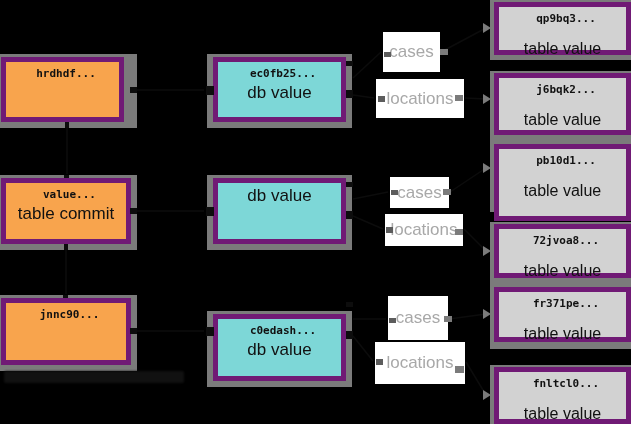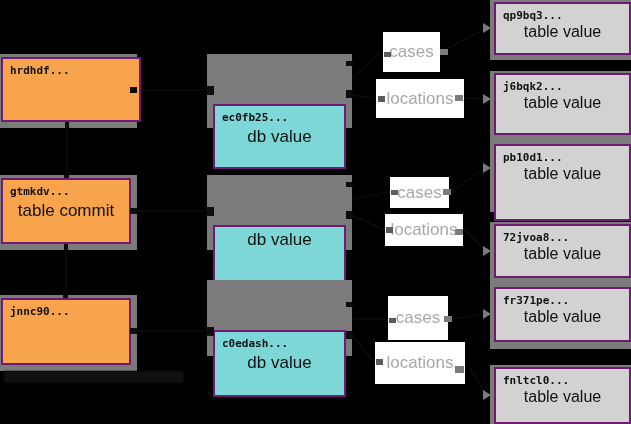--- a/index.html
+++ b/index.html
@@ -9,36 +9,36 @@
   html,body{margin:0;padding:0;background:#000;}
   #canvas{
     position:relative; width:631px; height:424px; overflow:hidden;
     background:var(--bg);
     font-family:"Liberation Sans", sans-serif;
   }
   
   .shadow{position:absolute; background:var(--shadow);}
   .box{
     position:absolute; left:6px; top:3px;
-    border:2px solid #701a75; box-sizing:border-box;
-    display:flex; flex-direction:column;
+    border:5px solid #701a75; box-sizing:border-box;
+    display:flex; flex-direction:column;align-items:center;
   }
   .shadow.tablewrap .box{left:4px; top:2px;}
   .hash{
     font-family:"DejaVu Sans Mono", monospace;
     font-weight:bold; font-size:11px; color:#111;
     padding:5px 0 0 7px; letter-spacing:0px; white-space:nowrap;
   }
   .biglabel{
     font-size:17px; color:#111; text-align:center; margin-top:3px; white-space:nowrap;
   }
   .commitfill{background:var(--commit);}
-  .dbfill{background:var(--db);margin-top:47px;}
+  .dbfill{background:var(--db);}
   .tablefill{background:var(--table);}
-  .tablefill .biglabel{font-size:16px; margin-top:1px;}
+  .tablefill .biglabel{font-size:16px; margin-top:15px;}
   
   .namelabel{
     position:absolute; background:#ffffff;
     display:flex; align-items:center; justify-content:center;
     font-size:17px; color:var(--labeltext); white-space:nowrap;
   }
   
   .notch{position:absolute; background:#0d0d0d;}
   .tri-right{
     position:absolute; width:0; height:0;
@@ -74,48 +74,48 @@
       <path d="M441 52 L 486 28"></path>
         <path d="M465 98 L 486 99"></path>
       <path d="M450 192 L 486 168"></path>
         <path d="M464 229 L 486 251"></path>
       <path d="M449 319 L 486 314"></path>
         <path d="M466 362 L 486 395"></path>
     </g>
   </svg>
 
   <div class="shadow" style="left:-5px;top:54px;width:142px;height:74px;">
-    <div class="box commitfill" style="width:140px;height:65px;">
+    <div class="box commitfill" style="width:123px;height:65px;">
       <div class="hash">hrdhdf...</div>
     </div>
   </div>
   <div class="shadow" style="left:-5px;top:175px;width:142px;height:75px;">
     <div class="box commitfill" style="width:130px;height:66px;">
-      <div class="hash">gtmkdv...</div>
+      <div class="hash">value...</div>
       <div class="biglabel">table commit</div>
     </div>
   </div>
   <div class="shadow" style="left:-5px;top:295px;width:142px;height:76px;">
     <div class="box commitfill" style="width:130px;height:67px;">
       <div class="hash">jnnc90...</div>
     </div>
   </div>
 
   <div class="shadow" style="left:207px;top:54px;width:145px;height:74px;">
     <div class="box dbfill" style="width:133px;height:65px;">
       <div class="hash">ec0fb25...</div>
       <div class="biglabel">db value</div>
     </div>
   </div>
   <div class="shadow" style="left:207px;top:175px;width:145px;height:75px;">
     <div class="box dbfill" style="width:133px;height:66px;">
       <div class="biglabel">db value</div>
     </div>
   </div>
-  <div class="shadow" style="left:207px;top:280px;width:145px;height:76px;">
+  <div class="shadow" style="left:207px;top:311px;width:145px;height:76px;">
     <div class="box dbfill" style="width:133px;height:67px;">
       <div class="hash">c0edash...</div>
       <div class="biglabel">db value</div>
     </div>
   </div>
 
   <div class="namelabel" style="left:383px;top:32px;width:57px;height:40px;">cases</div>
   <div class="namelabel" style="left:376px;top:79px;width:88px;height:39px;">locations</div>
   <div class="namelabel" style="left:390px;top:177px;width:59px;height:31px;">cases</div>
   <div class="namelabel" style="left:385px;top:214px;width:78px;height:32px;">locations</div>

